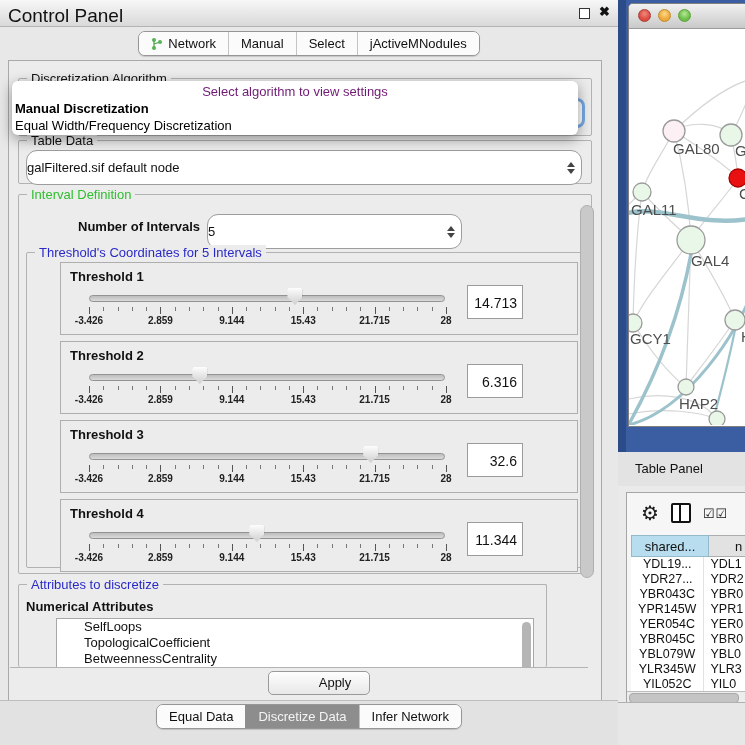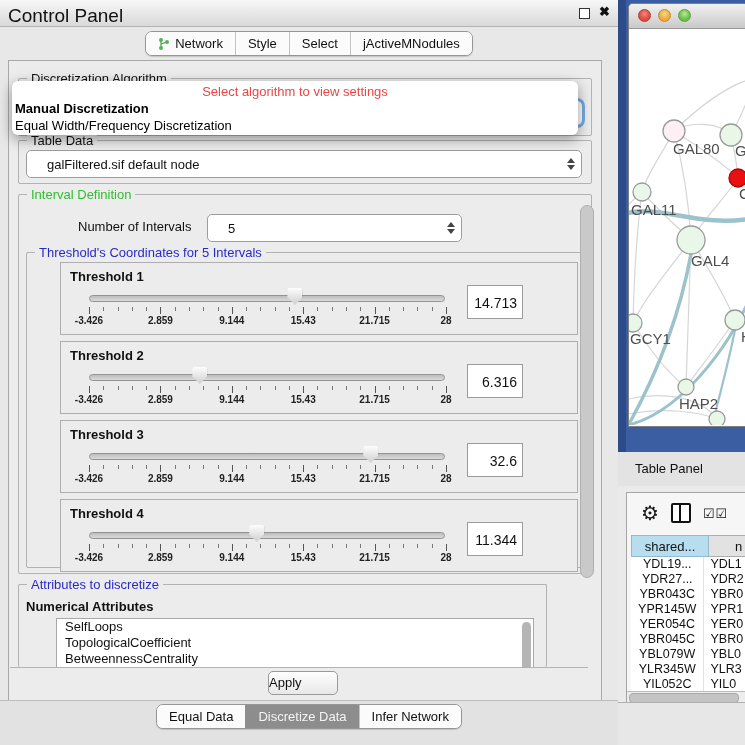--- a/index.html
+++ b/index.html
@@ -28,32 +28,32 @@
   #bottom-tabs{left:0;top:704px;width:618px;}
 
   
   #content{left:8px;top:60px;width:592px;height:640px;background:#ececec;
     border:1px solid #a9a9a9;}
   .grp{position:absolute;border:1px solid #b2b2b2;border-radius:2px;}
   .legend{position:absolute;top:-8px;left:8px;background:#ececec;padding:0 4px;
     font-size:13px;white-space:nowrap;}
   .legend.green{color:#2fbe2f;} .legend.blue{color:#2929c8;} 
 
-  .combo{position:absolute;background:#fff;border:1px solid #9d9d9d;border-radius:5px;
-    font-size:13px;display:flex;align-items:center;padding-left:20px;height:28px;box-sizing:border-box;}
+  .combo{position:absolute;background:#fff;border:1px solid #9d9d9d;border-radius:11px;
+    font-size:13px;display:flex;align-items:center;padding-left:0;height:35px;box-sizing:border-box;}
   .stepper{position:absolute;right:6px;top:50%;transform:translateY(-50%);
     display:flex;flex-direction:column;gap:2px;}
   .stepper i{width:0;height:0;border-left:4px solid transparent;border-right:4px solid transparent;}
   .stepper .up{border-bottom:5px solid #444;}
   .stepper .dn{border-top:5px solid #444;}
 
   
   #algo-popup{left:12px;top:81px;width:566px;height:54px;background:#fff;border-radius:6px;
     box-shadow:0 4px 14px rgba(0,0,0,.4);z-index:50;font-size:13px;padding-top:2px;box-sizing:border-box;}
-  #algo-popup .prompt{color:#ef4444;text-align:center;height:17px;line-height:17px;}
+  #algo-popup .prompt{color:#701a75;text-align:center;height:17px;line-height:17px;}
   #algo-popup .opt{padding-left:3px;height:17px;line-height:17px;color:#000;}
   #algo-popup .opt.hl{font-weight:bold;}
   #algo-combo-ring{left:26px;top:101px;width:556px;height:24px;background:#fff;border-radius:5px;
     box-shadow:0 0 0 3px #77a9e2;z-index:10;}
 
   
   .thr-row{position:relative;width:516px;height:71px;margin-bottom:6px;
     border:1px solid #aeaeae;background:#ececec;}
   .thr-label{position:absolute;left:9px;top:6px;font-size:13px;font-weight:bold;}
   .slider{position:absolute;left:28px;top:24px;width:356px;height:40px;}
@@ -69,26 +69,26 @@
   .ticklabels{position:absolute;left:0;top:28px;width:357px;height:12px;}
   .ticklabel{position:absolute;transform:translateX(-50%);font-size:10px;font-weight:bold;
     color:#222;white-space:nowrap;text-align:right;}
   .valbox{position:absolute;left:406px;top:22px;width:56px;height:34px;background:#fff;
     border:1px solid #9b9b9b;font-size:14px;text-align:right;line-height:34px;
     padding-right:5px;box-sizing:border-box;}
 
   
   #attr-list{left:56px;top:618px;width:476px;height:48px;background:#fff;border:1px solid #a8a8a8;
     overflow:hidden;font-size:13px;z-index:5;}
-  #attr-list .item{padding-left:8px;line-height:16px;}
+  #attr-list .item{padding-left:27px;line-height:16px;}
   #attr-scroll{position:absolute;right:2px;top:3px;width:9px;height:60px;border-radius:5px;
     background:#b5b5b5;}
   #viewport-bottom{left:10px;top:667px;width:578px;height:1px;background:#b3b3b3;z-index:8;}
   #apply-btn{left:268px;top:671px;width:68px;height:22px;background:linear-gradient(#fefefe,#e8e8e8);
-    border:1px solid #9a9a9a;border-radius:5px;font-size:13px;line-height:21px;z-index:9;}
+    border:1px solid #9a9a9a;border-radius:5px;font-size:13px;text-align:center;line-height:21px;z-index:9;padding-left:32px;}
   #main-scroll-thumb{left:580px;top:205px;width:14px;height:373px;border-radius:7px;
     background:#c9c9c9;border:1px solid #b0b0b0;box-sizing:border-box;z-index:6;}
 
   
   #desktop{left:618px;top:0;width:127px;height:452px;background:#3a5ea1;}
   #desktop .edge{position:absolute;left:0;top:0;width:8px;height:452px;background:#2c4b89;}
   #netwin{left:628px;top:3px;width:120px;height:424px;border:1px solid #7f7f7f;
     border-radius:5px 5px 0 0;overflow:hidden;background:#fff;box-sizing:border-box;}
   #netwin .titlebar{height:24px;background:linear-gradient(#f1f1f1,#c9c9c9);
     border-bottom:1px solid #9a9a9a;position:relative;}
@@ -144,21 +144,21 @@
         <div class="tab">
           <svg width="12" height="14" viewBox="0 0 12 14">
             <path d="M3,3 L3,11 M3,7 L9,5" stroke="#4a9e4a" stroke-width="1.2" fill="none"></path>
             <circle cx="3" cy="3" r="2" fill="#57b257"></circle>
             <circle cx="3" cy="11" r="2" fill="#57b257"></circle>
             <circle cx="9" cy="5" r="2" fill="#57b257"></circle>
           </svg>
           <span>Network</span>
         </div>
         <div class="tab">
-          <span>Style</span>
+          <span>Manual</span>
         </div>
         <div class="tab">
           <span>Select</span>
         </div>
         <div class="tab">
           <span>jActiveMNodules</span>
         </div>
       </div>
   </div>
 
@@ -189,21 +189,21 @@
     <span>galFiltered.sif default node</span>
     <span class="stepper">
         <i class="up"></i>
         <i class="dn"></i>
       </span>
   </div>
 
   <div class="grp" style="left:18px;top:194px;width:572px;height:378px;">
     <span class="legend green">Interval Definition</span>
   </div>
-  <span class="abs" style="left:78px;top:219px;font-size:13px;font-weight:normal;">Number of Intervals</span>
+  <span class="abs" style="left:78px;top:219px;font-size:13px;font-weight:bold;">Number of Intervals</span>
   <div class="combo" style="left:207px;top:214px;width:255px;">
     <span>5</span>
     <span class="stepper">
         <i class="up"></i>
         <i class="dn"></i>
       </span>
   </div>
 
   <div class="grp" style="left:26px;top:252px;width:556px;height:314px;">
     <span class="legend blue">Threshold's Coordinates for 5 Intervals</span>

